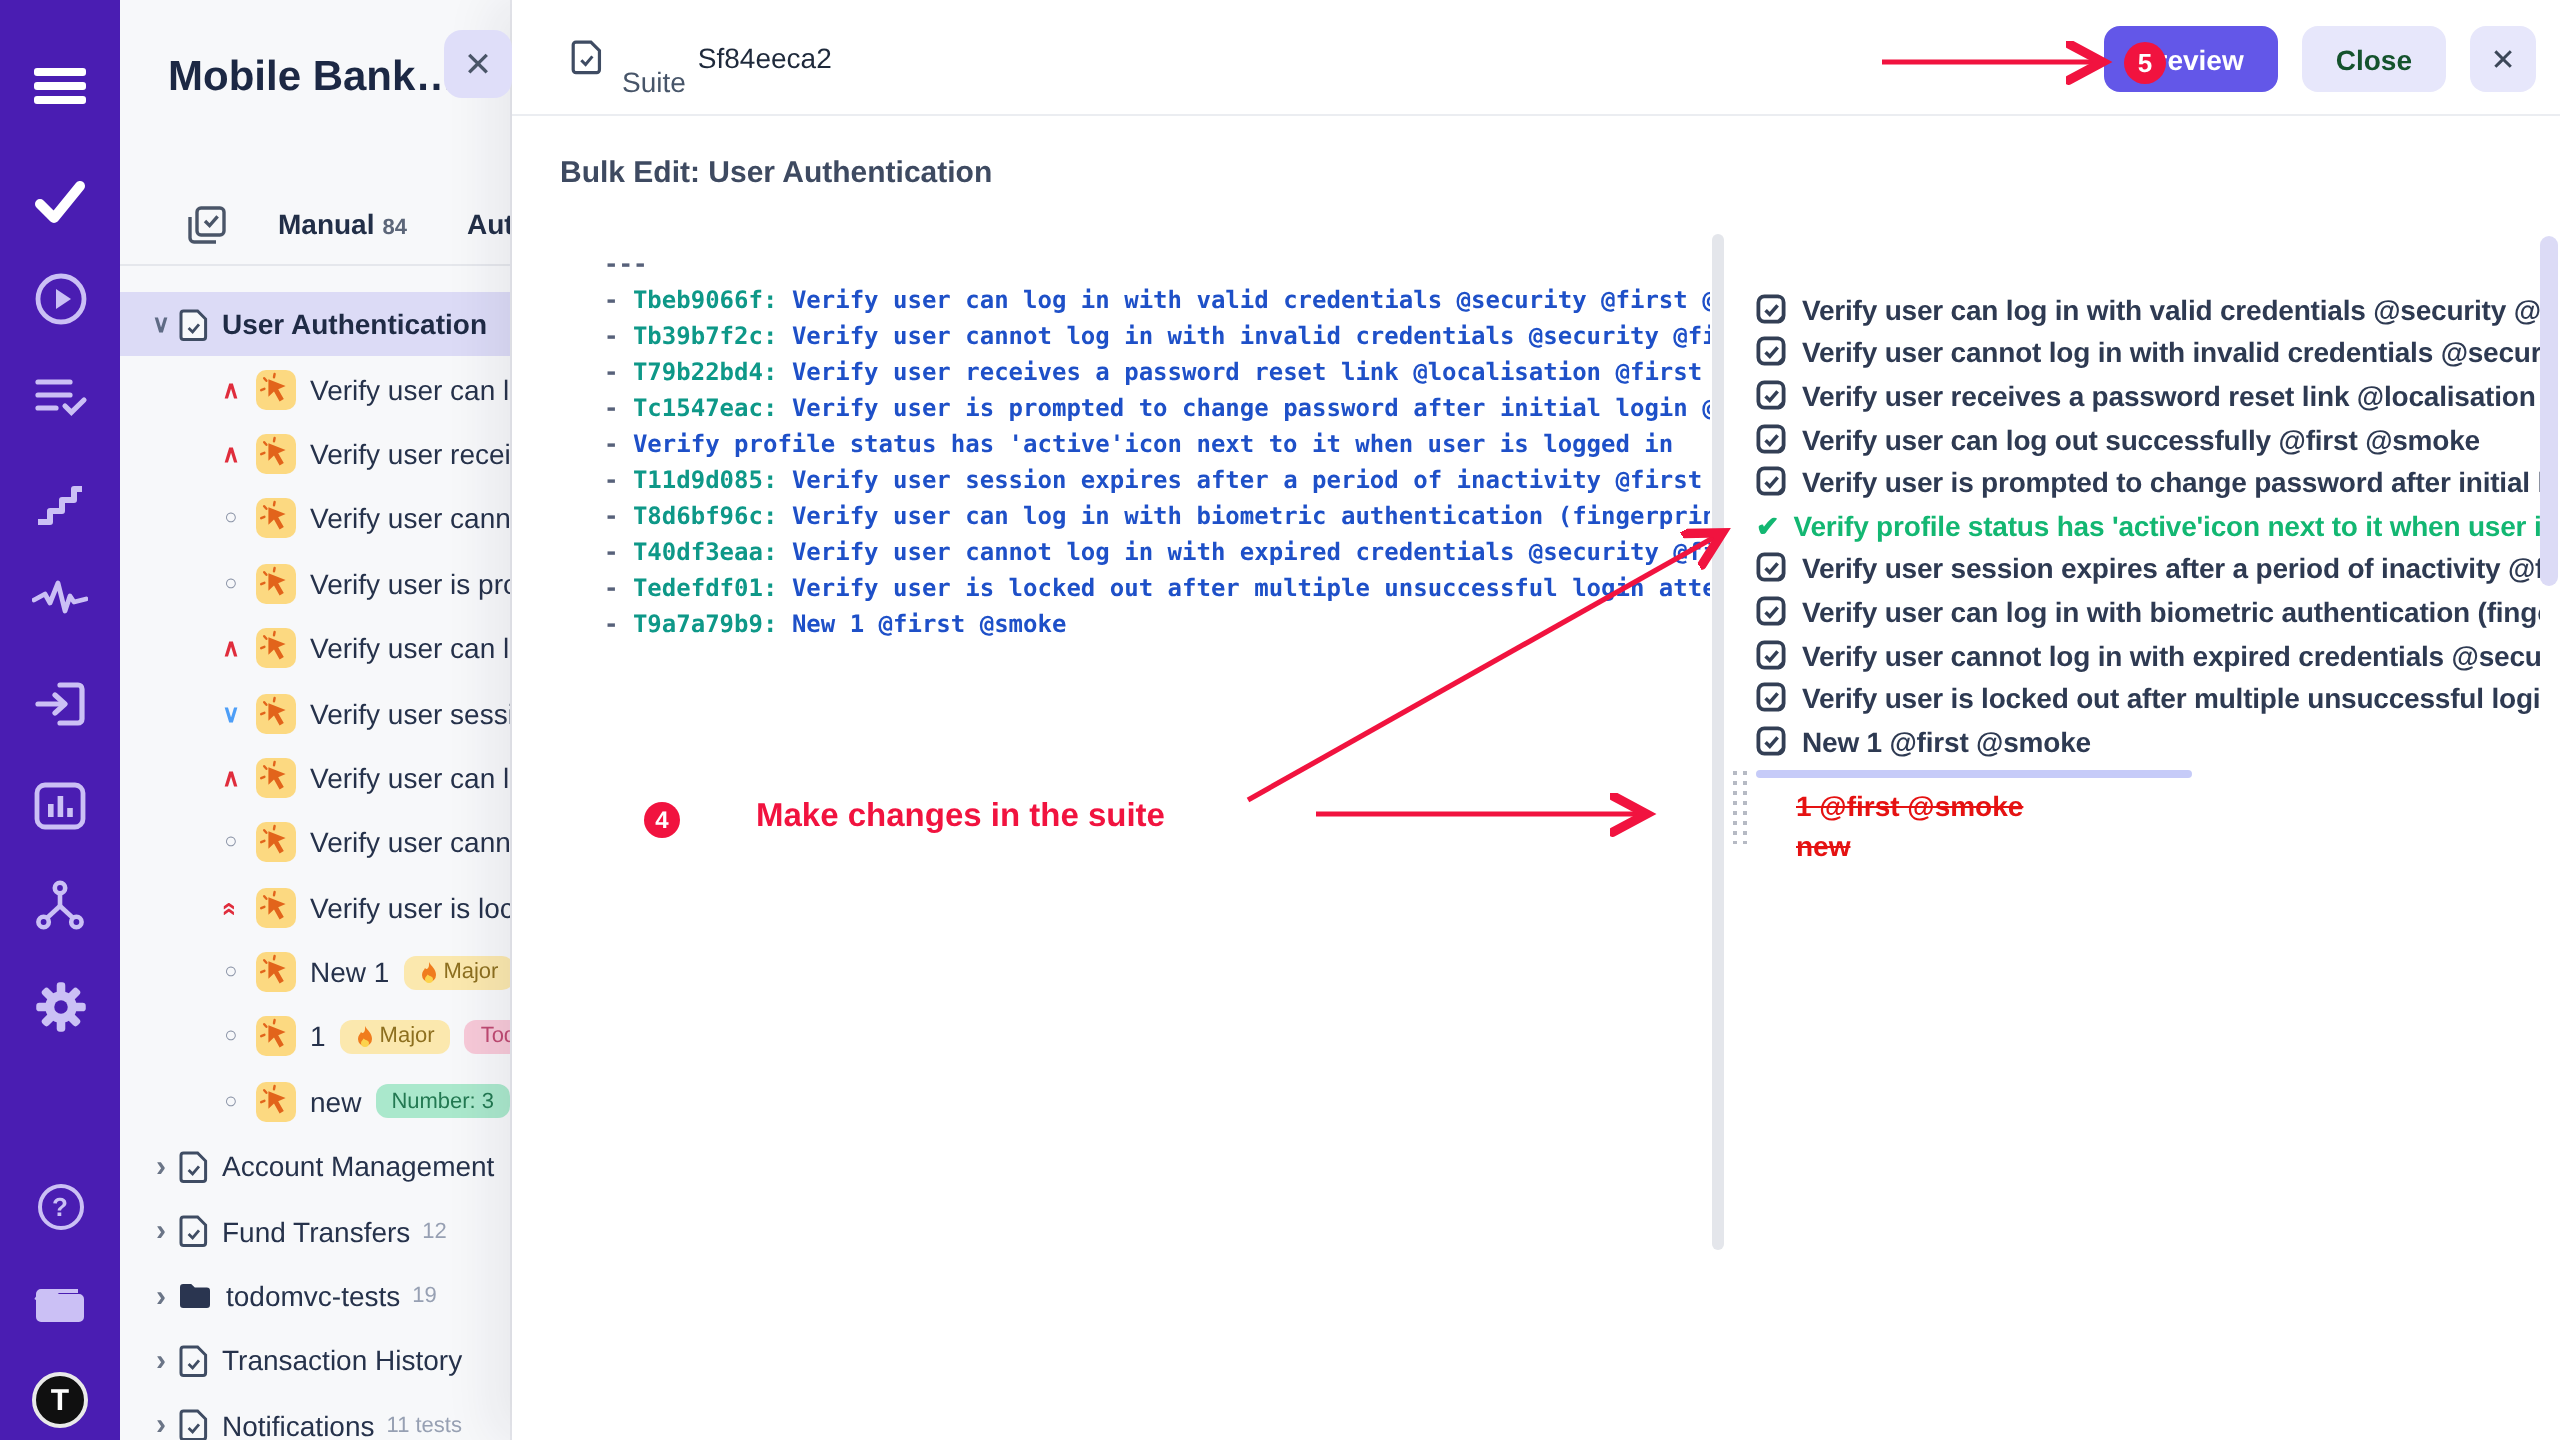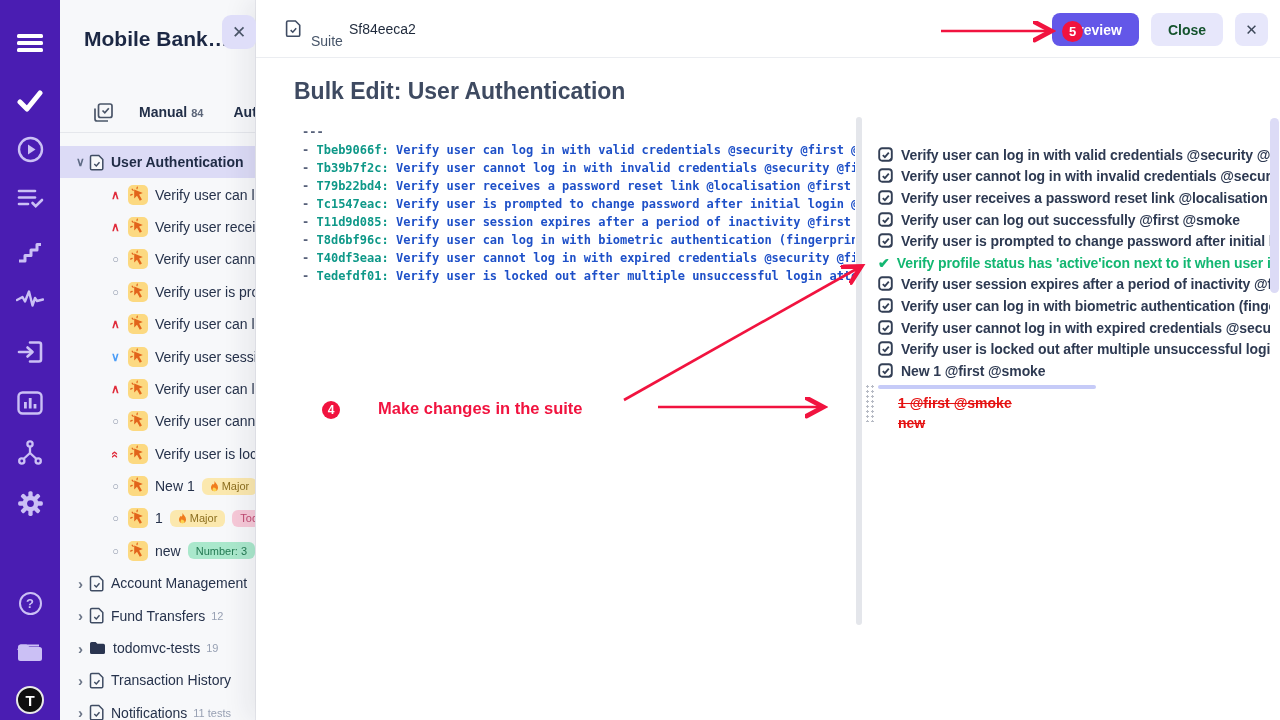--- a/index.html
+++ b/index.html
@@ -58,21 +58,21 @@
                   display:flex; align-items:center; padding-left:29px; gap:10px; }
   .suite-label { font-size:14px; color:#475569;margin-top:24px; }
   .suite-id { font-size:14px; font-weight:normal; color:#1e293b; margin-left:-4px;text-align:center; }
   .hdr-buttons { position:absolute; top:13px; right:12px; display:flex; gap:12px; align-items:center; }
   .btn { height:33px; border:none; border-radius:8px; font-family:"Liberation Sans",sans-serif;
          font-size:14px; font-weight:bold; cursor:pointer; padding:0 17px; }
   .btn-primary { background:#6357e8; color:#fff; }
   .btn-light { background:#e7e7fb; color:#14532d; }
   .btn-x { width:33px; padding:0; font-size:15px; color:#3c4758; font-weight:normal; }
 
-  .bulk-title { position:absolute; top:78px; left:38px; font-size:23px; font-weight:bold; color:#3e4a61; }
+  .bulk-title { position:absolute; top:78px; left:24px; font-size:15px; font-weight:bold; color:#3e4a61; }
 
   
   .editor { position:absolute; left:46px; top:123px; width:553px; height:230px; overflow:hidden;
             font-family:"DejaVu Sans Mono", monospace; font-size:12px; font-weight:bold; cursor:text; }
   .ed-line { height:18px; line-height:18px; white-space:pre; }
   .ed-d { color:#57617a; }
   .ed-id { color:#0e9888; }
   .ed-t { color:#1e50c8; }
 
   .split-bar { position:absolute; left:600px; top:117px; width:6px; height:508px; background:#e4e6eb; border-radius:3px; }
@@ -510,24 +510,26 @@
     </header>
 
     <h1 class="bulk-title">Bulk Edit: User Authentication</h1>
 
     <div class="editor">
       <div class="ed-line"><span class="ed-d">---</span><span class="ed-id"></span><span class="ed-t"></span></div>
       <div class="ed-line"><span class="ed-d">- </span><span class="ed-id">Tbeb9066f: </span><span class="ed-t">Verify user can log in with valid credentials @security @first @smoke</span></div>
       <div class="ed-line"><span class="ed-d">- </span><span class="ed-id">Tb39b7f2c: </span><span class="ed-t">Verify user cannot log in with invalid credentials @security @first @smoke</span></div>
       <div class="ed-line"><span class="ed-d">- </span><span class="ed-id">T79b22bd4: </span><span class="ed-t">Verify user receives a password reset link @localisation @first @smoke</span></div>
       <div class="ed-line"><span class="ed-d">- </span><span class="ed-id">Tc1547eac: </span><span class="ed-t">Verify user is prompted to change password after initial login @first @smoke</span></div>
+      <div class="ed-line"><span class="ed-d">- </span><span class="ed-id"></span><span class="ed-t">Verify profile status has 'active'icon next to it when user is logged in</span></div>
       <div class="ed-line"><span class="ed-d">- </span><span class="ed-id">T11d9d085: </span><span class="ed-t">Verify user session expires after a period of inactivity @first @smoke</span></div>
       <div class="ed-line"><span class="ed-d">- </span><span class="ed-id">T8d6bf96c: </span><span class="ed-t">Verify user can log in with biometric authentication (fingerprint/face) @first @smoke</span></div>
       <div class="ed-line"><span class="ed-d">- </span><span class="ed-id">T40df3eaa: </span><span class="ed-t">Verify user cannot log in with expired credentials @security @first @smoke</span></div>
       <div class="ed-line"><span class="ed-d">- </span><span class="ed-id">Tedefdf01: </span><span class="ed-t">Verify user is locked out after multiple unsuccessful login attempts @first @smoke</span></div>
+      <div class="ed-line"><span class="ed-d">- </span><span class="ed-id">T9a7a79b9: </span><span class="ed-t">New 1 @first @smoke</span></div>
     </div>
 
     <div class="split-bar"></div>
     <div class="grip"></div>
 
     <div class="preview">
       <div class="pv-item">
           <span class="pv-icon">
             <svg width="16" height="16" viewBox="0 0 16 16">
               <rect x="1.2" y="1.2" width="12.6" height="12.6" rx="3" stroke="#333f55" stroke-width="1.9" fill="none"></rect>

